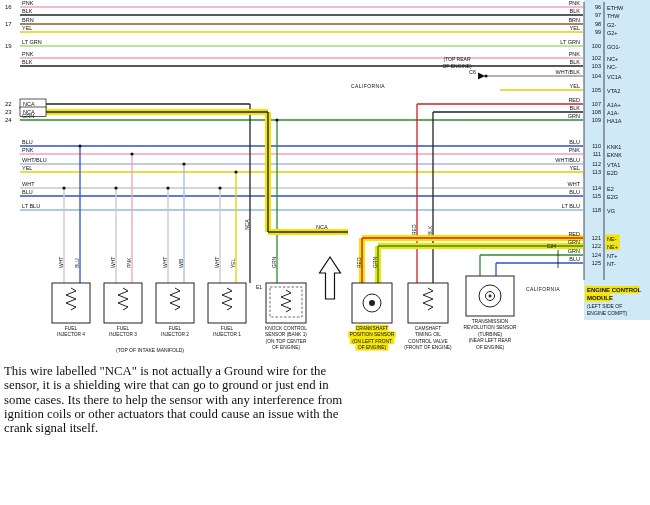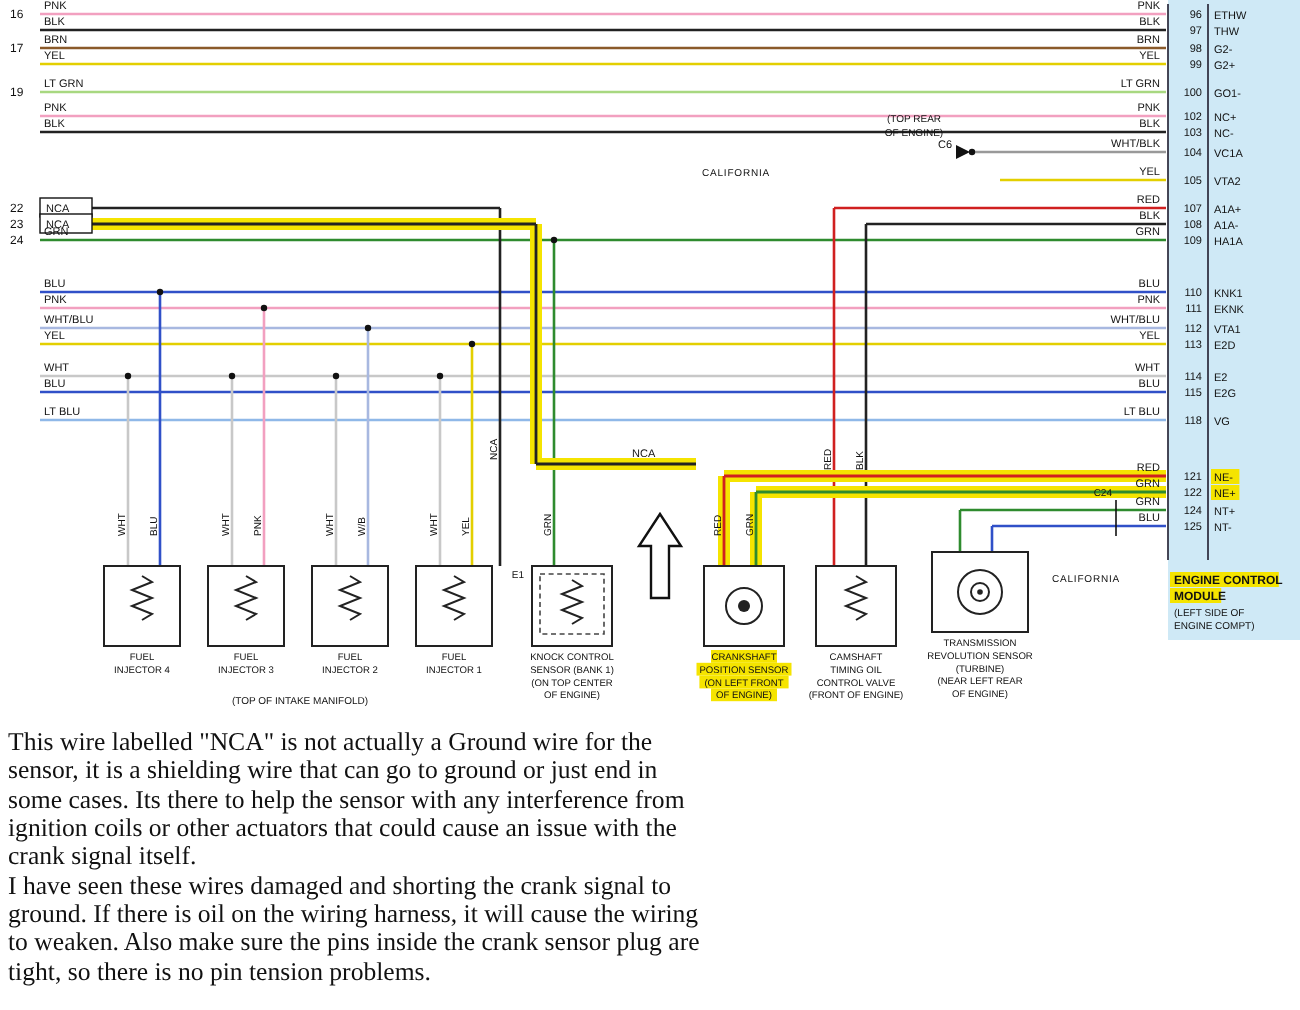--- a/index.html
+++ b/index.html
@@ -252,15 +252,14 @@
       <polygon points="330,257 319.5,273 325.5,273 325.5,299 334.5,299 334.5,273 340.5,273" fill="#fff" stroke="#111" stroke-width="1.2"></polygon>
       <rect x="585" y="286" width="54.4" height="7.5" fill="#f5e400"></rect>
       <text x="587" y="292" font-size="6" text-anchor="start" fill="#111" font-weight="bold">ENGINE CONTROL</text>
       <rect x="585" y="294" width="25.6" height="7.5" fill="#f5e400"></rect>
       <text x="587" y="300" font-size="6" text-anchor="start" fill="#111" font-weight="bold">MODULE</text>
       <text x="587" y="308" font-size="5" text-anchor="start" fill="#111">(LEFT SIDE OF</text>
       <text x="587" y="314.5" font-size="5" text-anchor="start" fill="#111">ENGINE COMPT)</text>
     </svg>
   <div class="note">
     <p>This wire labelled "NCA" is not actually a Ground wire for the sensor, it is a shielding wire that can go to ground or just end in some cases. Its there to help the sensor with any interference from ignition coils or other actuators that could cause an issue with the crank signal itself.</p>
-    <p>I have seen these wires damaged and shorting the crank signal to ground. If there is oil on the wiring harness, it will cause the wiring to weaken. Also make sure the pins inside the crank sensor plug are tight, so there is no pin tension problems.</p>
   </div>
 </div>
 
 </body></html>

